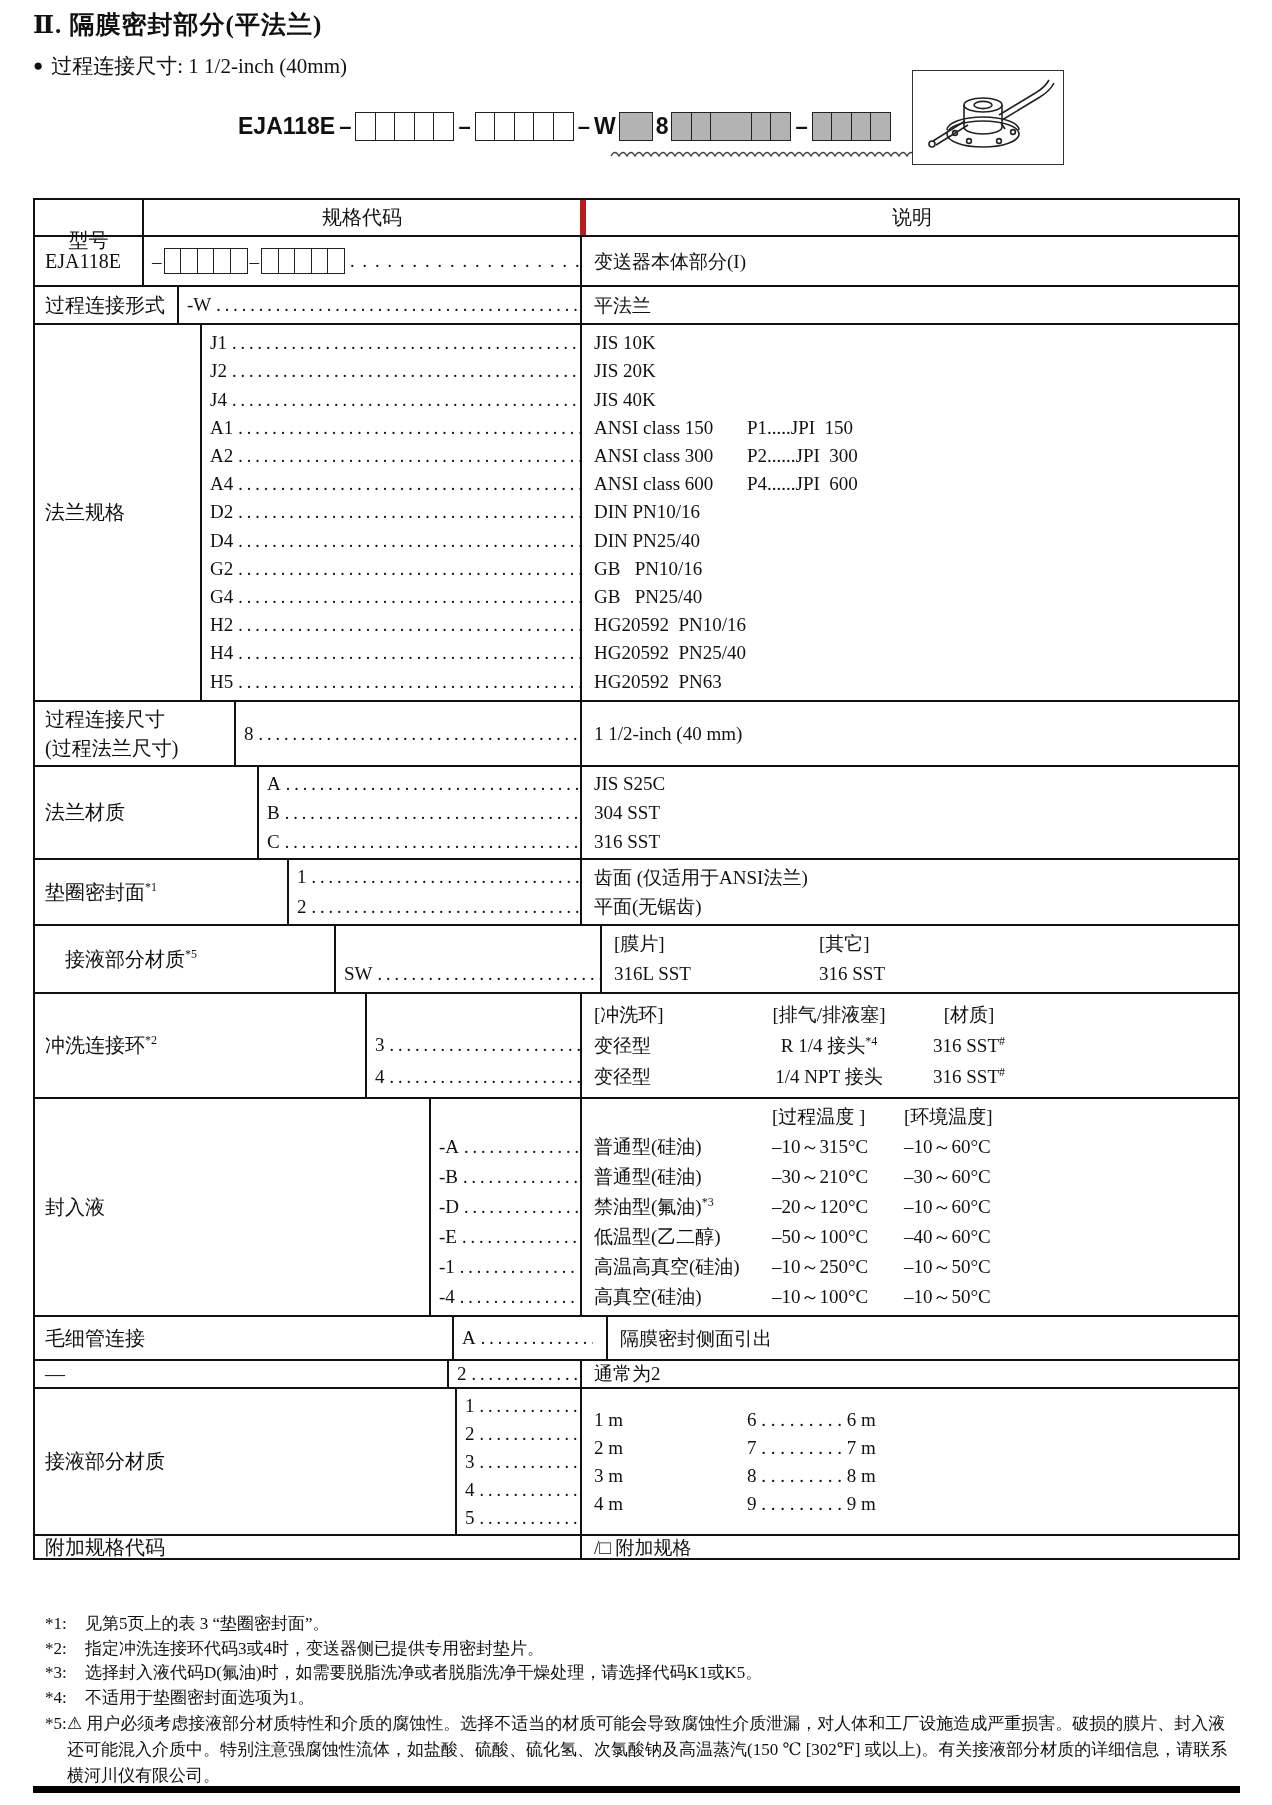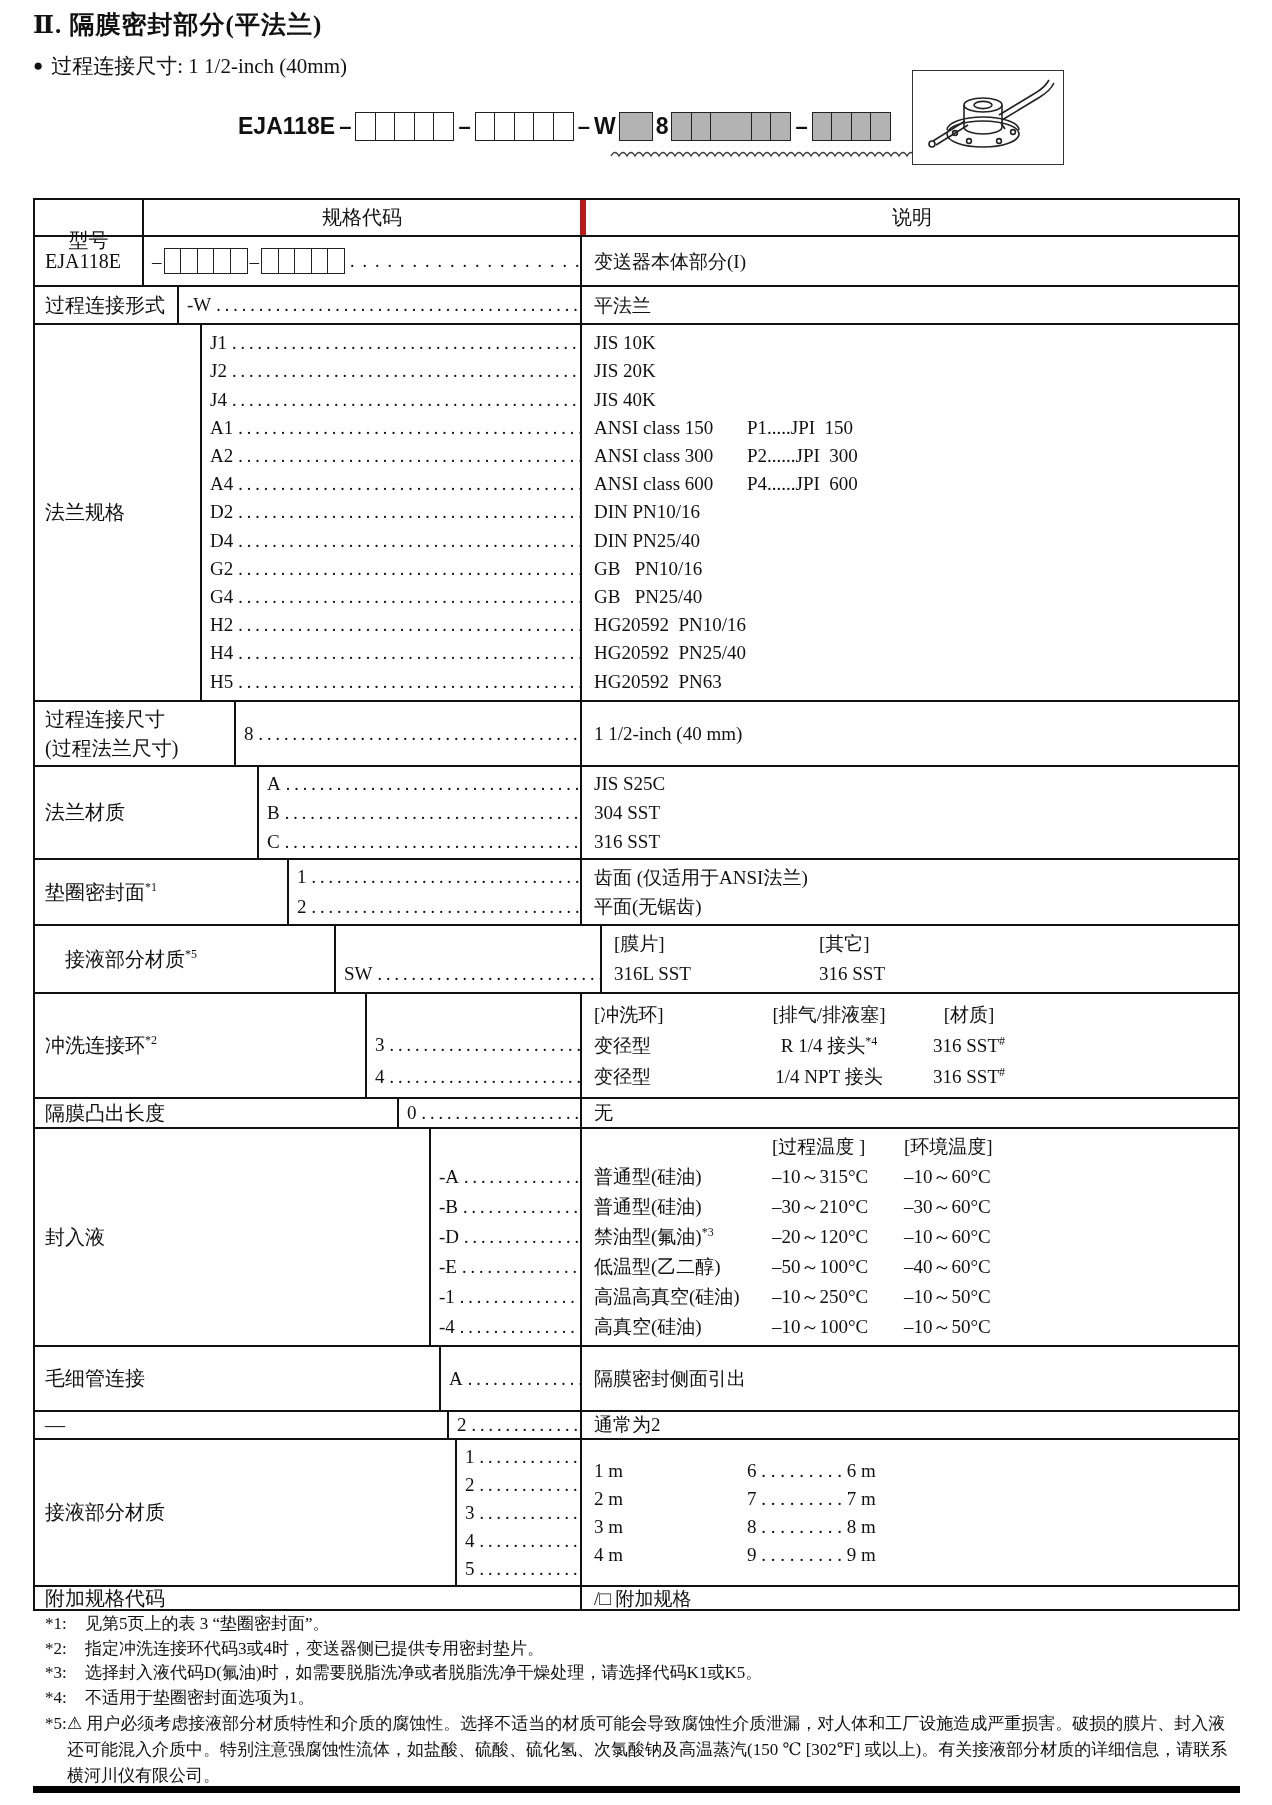--- a/index.html
+++ b/index.html
@@ -428,34 +428,20 @@
             <span class="uc3"><span>316 SST</span><sup>#</sup></span>
           </div>
         <div class="dline">
             <span class="uc1">变径型</span>
             <span class="uc2"><span>1/4 NPT 接头</span><sup></sup></span>
             <span class="uc3"><span>316 SST</span><sup>#</sup></span>
           </div>
       </div>
     </div>
 
-    <div class="trow" style="--lw:362px;height:30px;--lh:26px;">
-      <div class="cl">隔膜凸出长度</div>
-      <div class="cc">
-        <div class="cline">
-            <span>0</span>
-            <span class="lead"></span>
-          </div>
-      </div>
-      <div class="cd">
-        <div class="dline">
-            <span>无</span>
-          </div>
-      </div>
-    </div>
 
     <div class="trow" style="--lw:394px;height:218px;--lh:30px;">
       <div class="cl">封入液</div>
       <div class="cc">
         <div class="cline"></div>
         <div class="cline">
             <span>-A</span>
             <span class="lead"></span>
           </div>
         <div class="cline">
@@ -511,21 +497,21 @@
             <span class="fc3">–10～50°C</span>
           </div>
         <div class="dline">
             <span class="fc1"><span>高真空(硅油)</span><sup></sup></span>
             <span class="fc2">–10～100°C</span>
             <span class="fc3">–10～50°C</span>
           </div>
       </div>
     </div>
 
-    <div class="trow" style="--lw:404px;height:65px;">
+    <div class="trow" style="--lw:404px;height:44px;gap:13px;">
       <div class="cl">毛细管连接</div>
       <div class="cc">
         <div class="cline">
             <span>A</span>
             <span class="lead"></span>
           </div>
       </div>
       <div class="cd">
         <div class="dline">
             <span>隔膜密封侧面引出</span>

